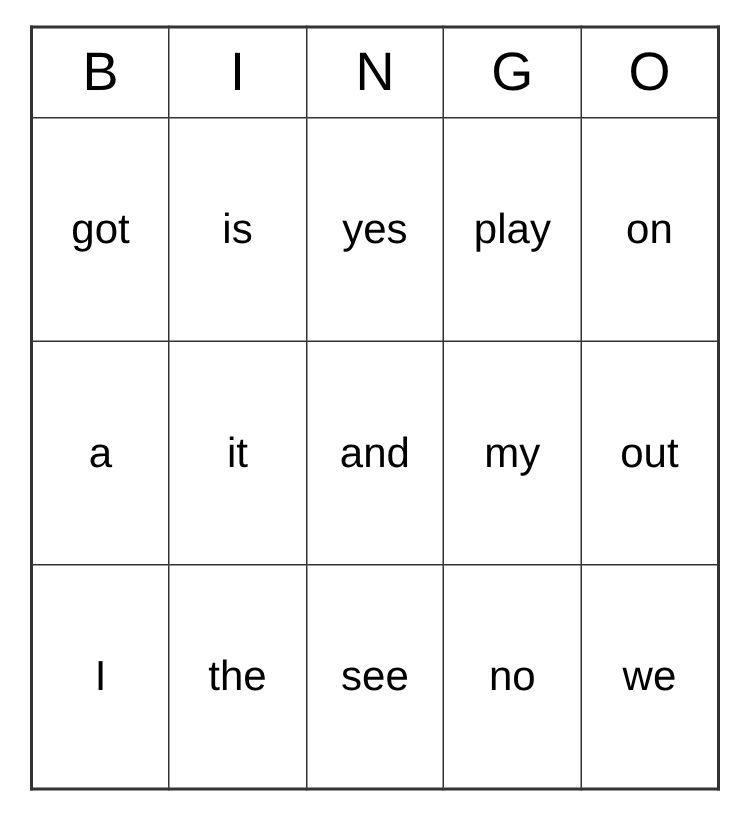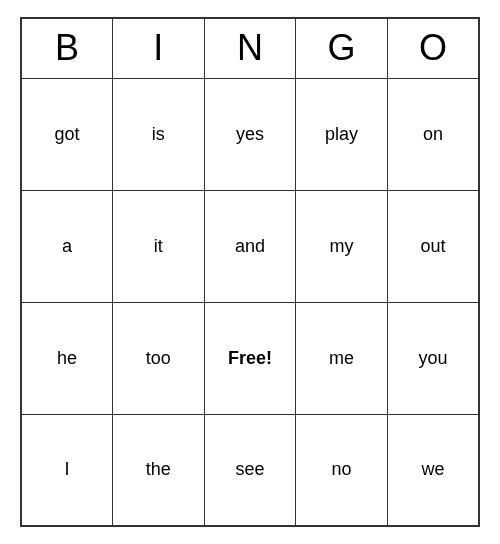--- a/index.html
+++ b/index.html
@@ -22,21 +22,21 @@
       border: 2px solid #333;
       border-collapse: collapse;
       width: 460px;
       height: 510px;
     }
 
     .bingo-card td, .bingo-card th {
       border: 1.5px solid #333;
       text-align: center;
       vertical-align: middle;
-      font-size: 18px;
+      font-size: 28px;
       width: 92px;
       height: 85px;
     }
 
     .bingo-card th {
       font-size: 36px;
       font-weight: normal;
       height: 60px;
       border: 1.5px solid #333;
     }
@@ -68,27 +68,20 @@
         <td>on</td>
       </tr>
       <tr>
         <td>a</td>
         <td>it</td>
         <td>and</td>
         <td>my</td>
         <td>out</td>
       </tr>
       <tr>
-        <td>he</td>
-        <td>too</td>
-        <td class="free-cell">Free!</td>
-        <td>me</td>
-        <td>you</td>
-      </tr>
-      <tr>
         <td>I</td>
         <td>the</td>
         <td>see</td>
         <td>no</td>
         <td>we</td>
       </tr>
     </tbody>
 </table>
 
 </body></html>

